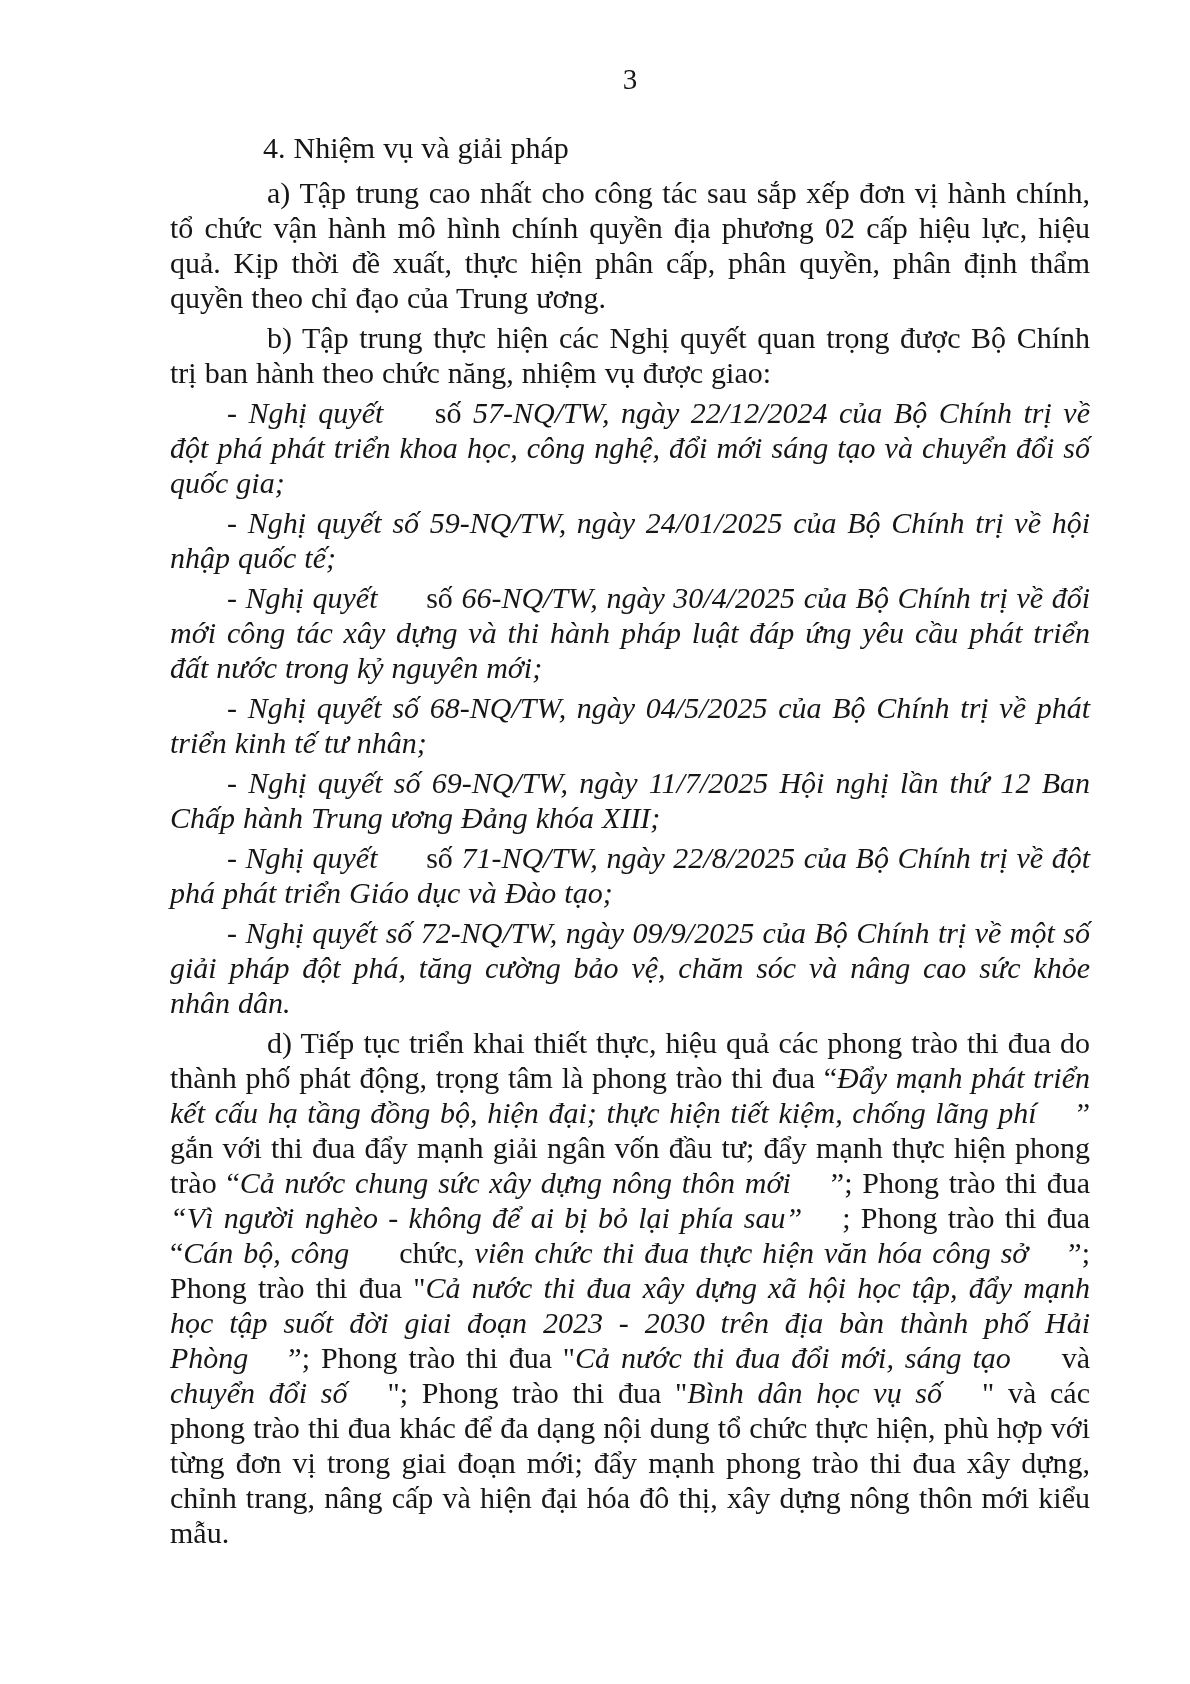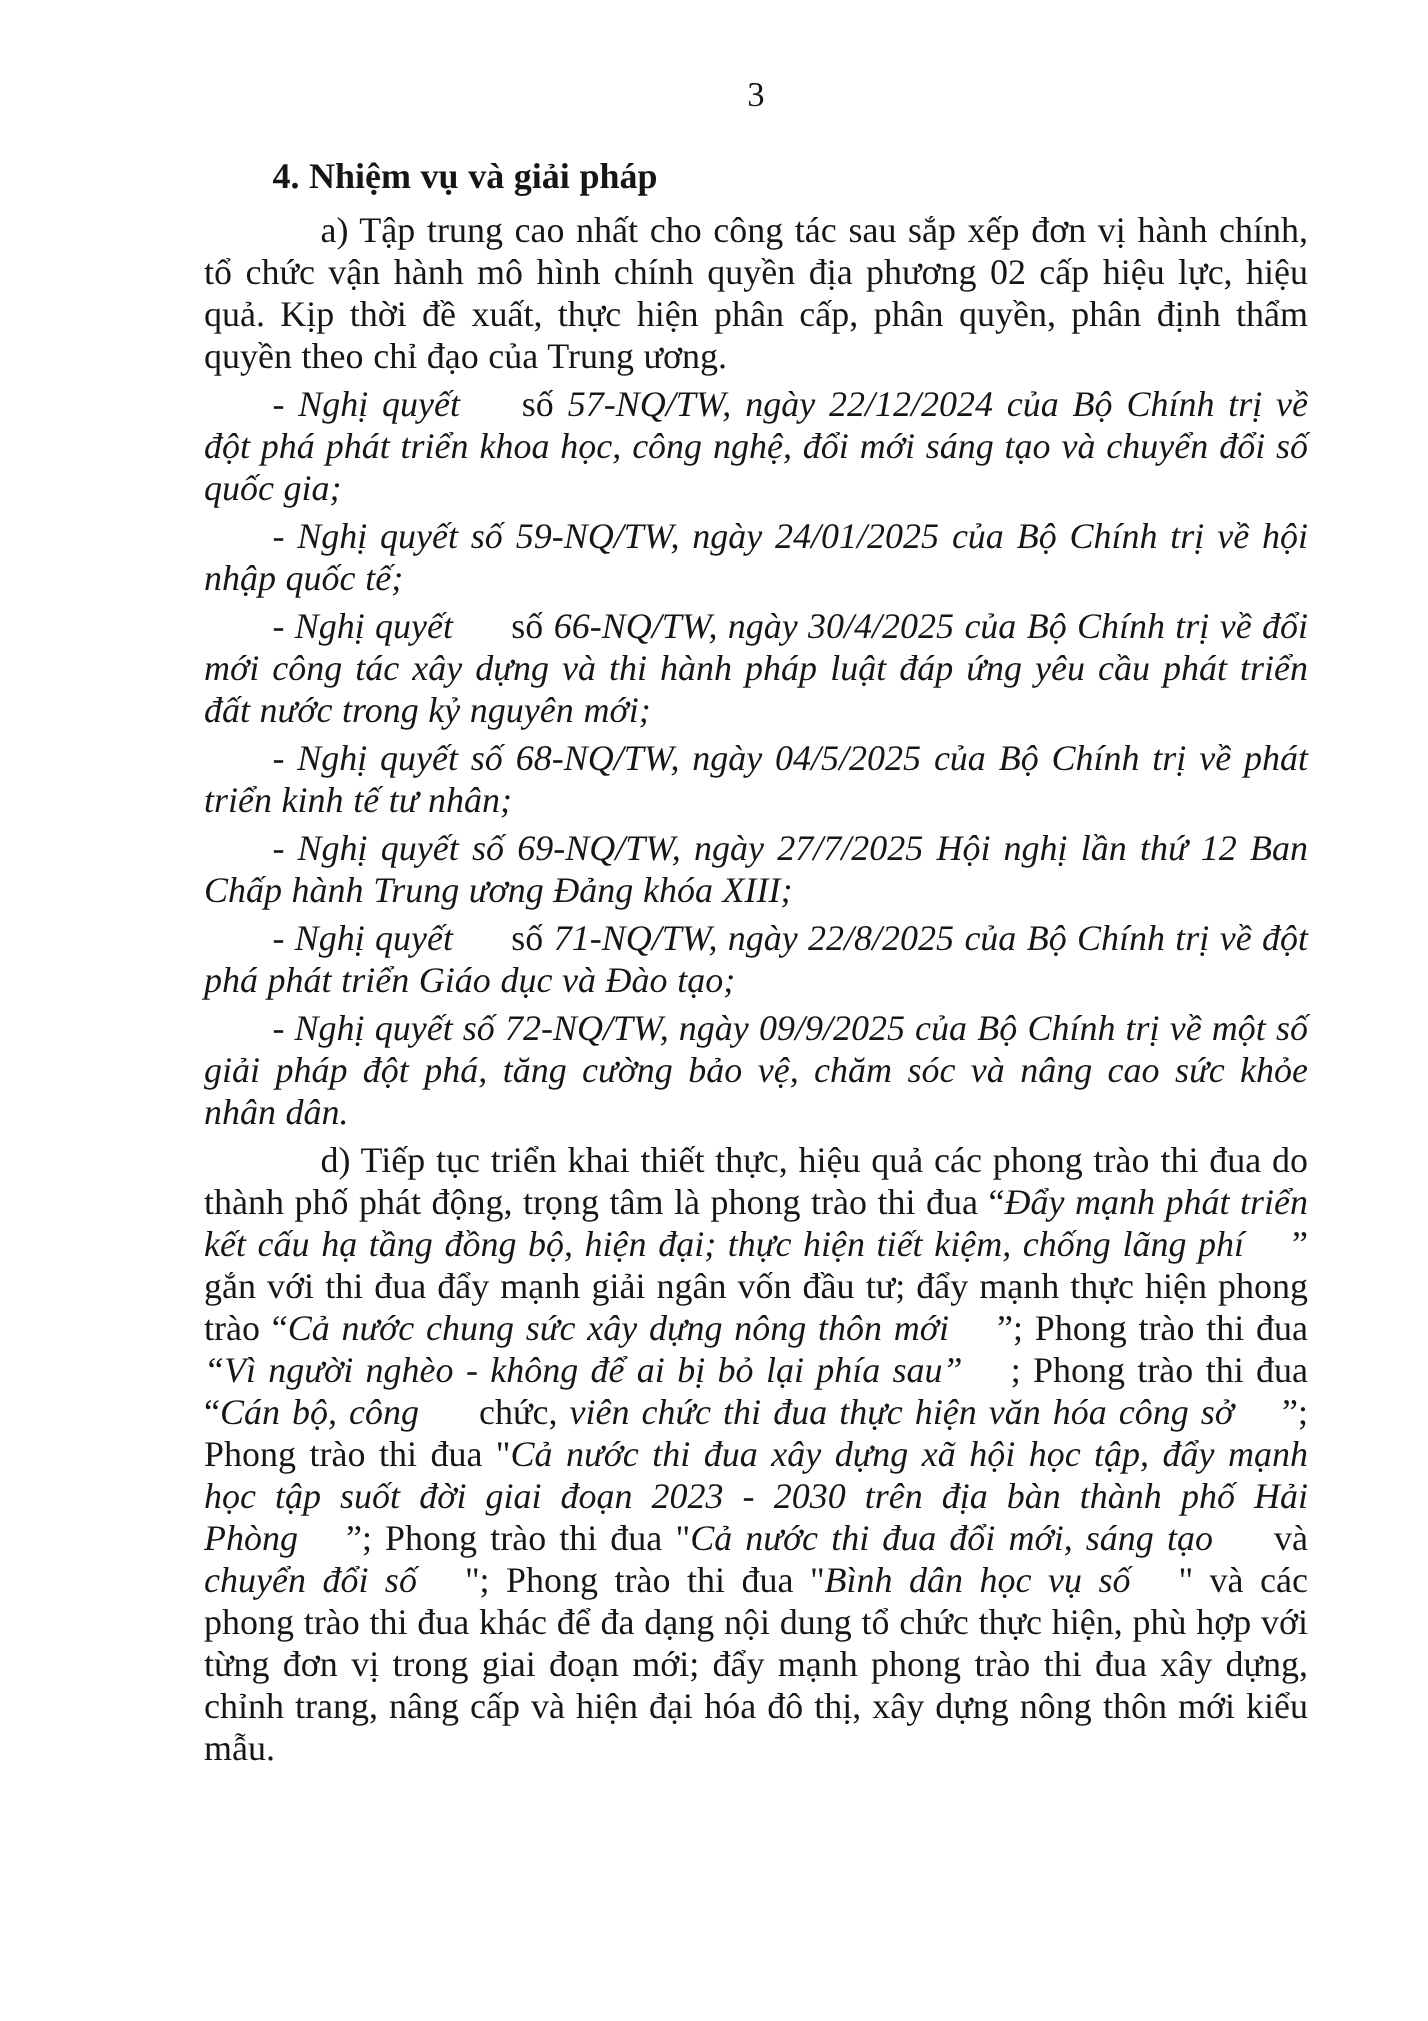--- a/index.html
+++ b/index.html
@@ -36,32 +36,33 @@
     text-indent: 57px;
     word-spacing: 0.5px;
   }
   .para.heading {
     font-weight: bold;
     text-align: left;
     margin-bottom: 10px;
   }
   .rg { font-style: normal; font-weight: inherit; margin-left: 40px; }
   .it { font-style: italic; }
-  .bd { font-weight: bold; }
+  .bd { font-weight: normal; margin-left: 36px; }
 </style>
 </head>
 <body>
 
 <div class="page">
   <div class="page-number">3</div>
   <div class="content" id="content">
       <p class="para heading"><span class="bd">4. Nhiệm vụ và giải pháp</span></p>
       <p class="para"><span class="rg">a) Tập trung cao nhất cho công tác sau sắp xếp đơn vị hành chính, tổ chức vận hành mô hình chính quyền địa phương 02 cấp hiệu lực, hiệu quả. Kịp thời đề xuất, thực hiện phân cấp, phân quyền, phân định thẩm quyền theo chỉ đạo của Trung ương.</span></p>
+      <p class="para"><span class="rg">b) Tập trung thực hiện các Nghị quyết quan trọng được Bộ Chính trị ban hành theo chức năng, nhiệm vụ được giao:</span></p>
       <p class="para"><span class="it">- Nghị quyết </span><span class="rg">số</span><span class="it"> 57-NQ/TW, ngày 22/12/2024 của Bộ Chính trị về đột phá phát triển khoa học, công nghệ, đổi mới sáng tạo và chuyển đổi số quốc gia;</span></p>
       <p class="para"><span class="it">- Nghị quyết số 59-NQ/TW, ngày 24/01/2025 của Bộ Chính trị về hội nhập quốc tế;</span></p>
       <p class="para"><span class="it">- Nghị quyết </span><span class="rg">số</span><span class="it"> 66-NQ/TW, ngày 30/4/2025 của Bộ Chính trị về đổi mới công tác xây dựng và thi hành pháp luật đáp ứng yêu cầu phát triển đất nước trong kỷ nguyên mới;</span></p>
       <p class="para"><span class="it">- Nghị quyết số 68-NQ/TW, ngày 04/5/2025 của Bộ Chính trị về phát triển kinh tế tư nhân;</span></p>
-      <p class="para"><span class="it">- Nghị quyết số 69-NQ/TW, ngày 27/7/2025 Hội nghị lần thứ 12 Ban Chấp hành Trung ương Đảng khóa XIII;</span></p>
+      <p class="para"><span class="it">- Nghị quyết số 69-NQ/TW, ngày 11/7/2025 Hội nghị lần thứ 12 Ban Chấp hành Trung ương Đảng khóa XIII;</span></p>
       <p class="para"><span class="it">- Nghị quyết </span><span class="rg">số</span><span class="it"> 71-NQ/TW, ngày 22/8/2025 của Bộ Chính trị về đột phá phát triển Giáo dục và Đào tạo;</span></p>
       <p class="para"><span class="it">- Nghị quyết số 72-NQ/TW, ngày 09/9/2025 của Bộ Chính trị về một số giải pháp đột phá, tăng cường bảo vệ, chăm sóc và nâng cao sức khỏe nhân dân.</span></p>
       <p class="para"><span class="rg">d) Tiếp tục triển khai thiết thực, hiệu quả các phong trào thi đua do thành phố phát động, trọng tâm là phong trào thi đua “</span><span class="it">Đẩy mạnh phát triển kết cấu hạ tầng đồng bộ, hiện đại; thực hiện tiết kiệm, chống lãng phí</span><span class="rg">” gắn với thi đua đẩy mạnh giải ngân vốn đầu tư; đẩy mạnh thực hiện phong trào “</span><span class="it">Cả nước chung sức xây dựng nông thôn mới</span><span class="rg">”; Phong trào thi đua </span><span class="it">“Vì người nghèo - không để ai bị bỏ lại phía sau”</span><span class="rg">; Phong trào thi đua “</span><span class="it">Cán bộ, công</span><span class="rg"> chức,</span><span class="it"> viên chức thi đua thực hiện văn hóa công sở</span><span class="rg">”; Phong trào thi đua "</span><span class="it">Cả nước thi đua xây dựng xã hội học tập, đẩy mạnh học tập suốt đời giai đoạn 2023 - 2030 trên địa bàn thành phố Hải Phòng</span><span class="rg">”; Phong trào thi đua "</span><span class="it">Cả nước thi đua đổi mới, sáng tạo </span><span class="rg">và </span><span class="it">chuyển đổi số</span><span class="rg">"; Phong trào thi đua "</span><span class="it">Bình dân học vụ số</span><span class="rg">" và các phong trào thi đua khác để đa dạng nội dung tổ chức thực hiện, phù hợp với từng đơn vị trong giai đoạn mới; đẩy mạnh phong trào thi đua xây dựng, chỉnh trang, nâng cấp và hiện đại hóa đô thị, xây dựng nông thôn mới kiểu mẫu.</span></p>
     </div>
 </div>
 
 </body></html>

